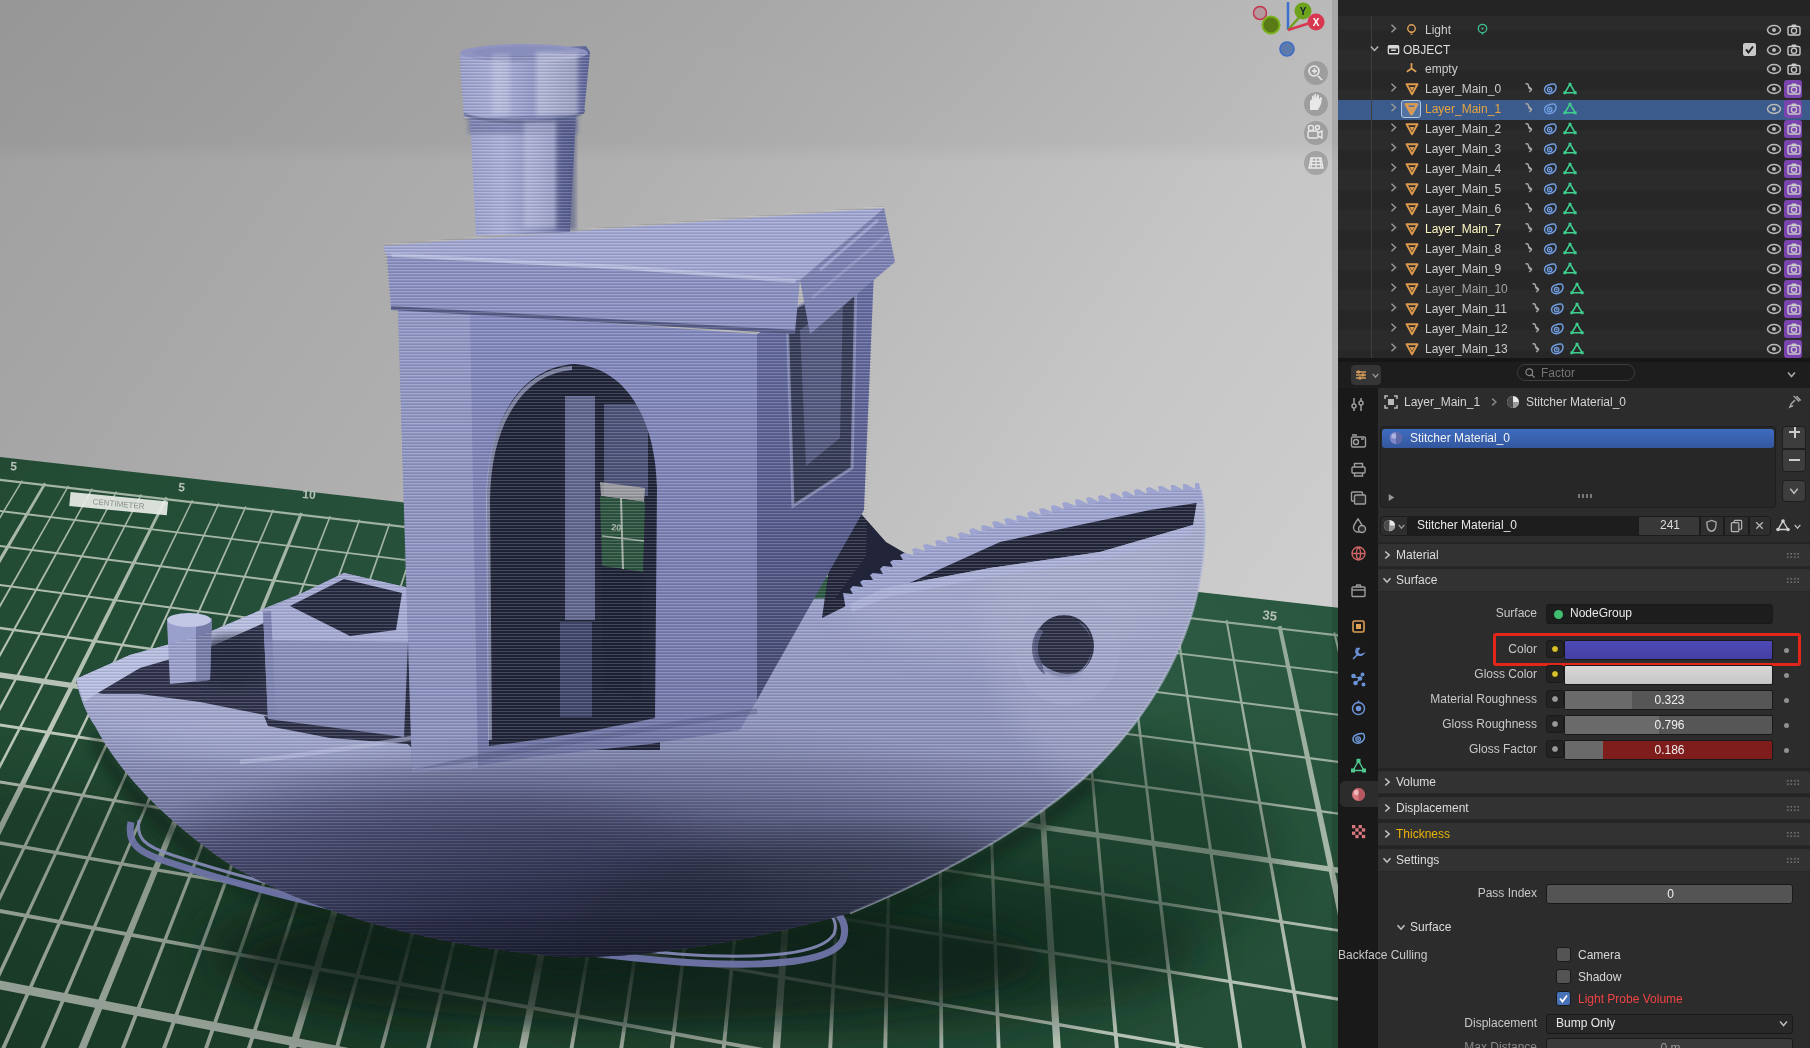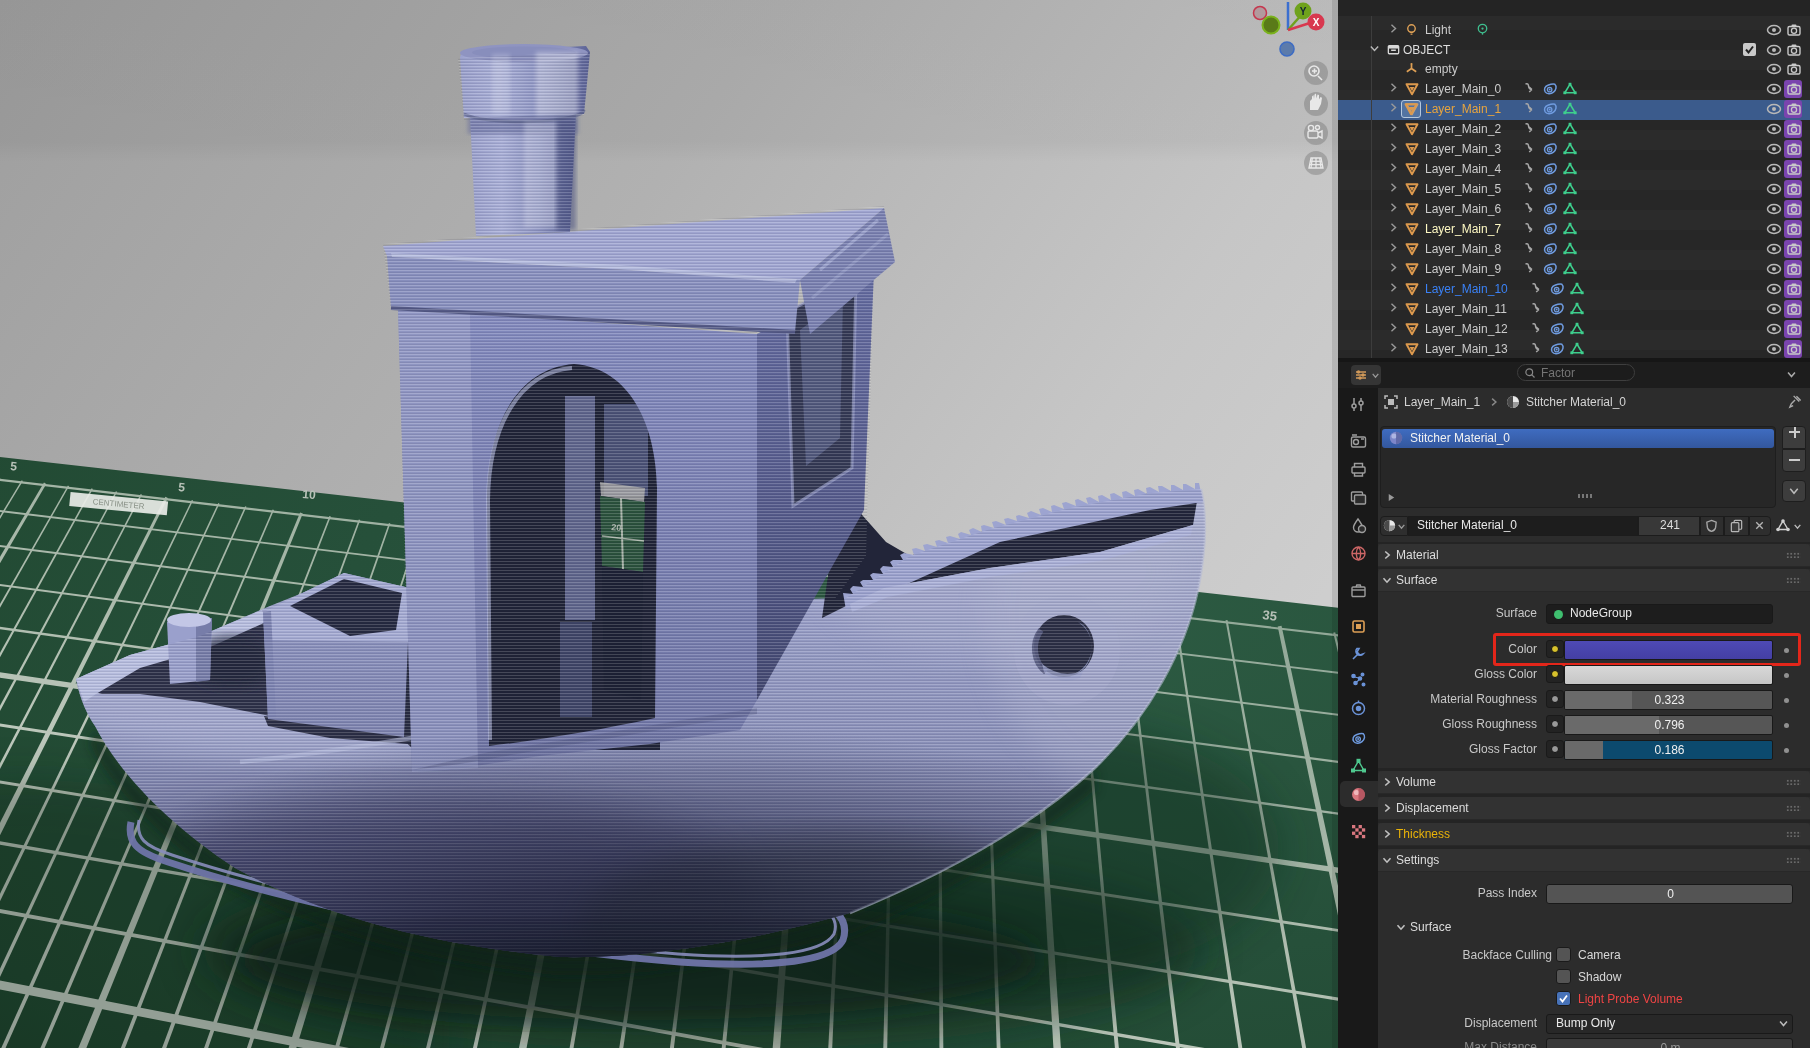--- a/index.html
+++ b/index.html
@@ -680,21 +680,21 @@
       </svg>
       <svg class="ic" style="left:448px;top:245px" width="16" height="16" viewBox="0 0 16 16">
         <use href="#cam"></use>
       </svg>
       <svg class="ic" style="left:49px;top:265px" width="13" height="13" viewBox="0 0 16 16">
         <use href="#chev"></use>
       </svg>
       <svg class="ic" style="left:66px;top:265px" width="16" height="16" viewBox="0 0 16 16">
         <use href="#tri"></use>
       </svg>
-      <div class="t ab" style="left:87px;top:266px;color:#3b82f6">Layer_Main_10</div>
+      <div class="t ab" style="left:87px;top:266px;color:#a3a3a3">Layer_Main_10</div>
       <svg class="ic" style="left:191px;top:265px" width="16" height="16" viewBox="0 0 16 16">
         <use href="#hook"></use>
       </svg>
       <svg class="ic" style="left:211px;top:265px" width="16" height="16" viewBox="0 0 16 16">
         <use href="#fish"></use>
       </svg>
       <svg class="ic" style="left:231px;top:265px" width="16" height="16" viewBox="0 0 16 16">
         <use href="#gtri"></use>
       </svg>
       <div class="ab" style="left:446px;top:264px;width:18px;height:18px;background:#7a44ae;border-radius:3px"></div>
@@ -1016,21 +1016,21 @@
     <div class="ab" style="left:208px;top:699px;width:18px;height:18px;background:#232323;border:1px solid #1a1a1a;border-radius:3px"></div>
     <div class="ab" style="left:213px;top:704px;width:8px;height:8px;background:#999999;border:1px solid #111;border-radius:50%"></div>
     <div class="ab" style="left:226px;top:699px;width:209px;height:20px;background:#565656;border:1px solid #191919;border-radius:2px;overflow:hidden">
       <div style="position:absolute;left:0;top:0;height:20px;width:94px;background:#6a6a6a"></div>
       <div class="t" style="position:absolute;left:0;top:2px;width:209px;text-align:center;color:#f0f0f0">0.796</div>
     </div>
     <div class="ab" style="left:446px;top:707px;width:5px;height:5px;background:#909090;border-radius:50%"></div>
     <div class="t ab" style="left:0;top:726px;width:199px;text-align:right;color:#c8c8c8">Gloss Factor</div>
     <div class="ab" style="left:208px;top:724px;width:18px;height:18px;background:#232323;border:1px solid #1a1a1a;border-radius:3px"></div>
     <div class="ab" style="left:213px;top:729px;width:8px;height:8px;background:#999999;border:1px solid #111;border-radius:50%"></div>
-    <div class="ab" style="left:226px;top:724px;width:209px;height:20px;background:#0c4a6e;border:1px solid #191919;border-radius:2px;overflow:hidden">
+    <div class="ab" style="left:226px;top:724px;width:209px;height:20px;background:#7f1d1d;border:1px solid #191919;border-radius:2px;overflow:hidden">
       <div style="position:absolute;left:0;top:0;height:20px;width:38px;background:#6a6a6a"></div>
       <div class="t" style="position:absolute;left:0;top:2px;width:209px;text-align:center;color:#f0f0f0">0.186</div>
     </div>
     <div class="ab" style="left:446px;top:732px;width:5px;height:5px;background:#909090;border-radius:50%"></div>
     <div class="ab" style="left:40px;top:752px;width:432px;height:3px;background:#242424"></div>
     <div class="ab" style="left:40px;top:755px;width:432px;height:23px;background:#323232;border-radius:4px 4px 0 0;border-bottom:1px solid #282828"></div>
     <svg class="ic" style="left:42px;top:759px" width="14" height="14" viewBox="0 0 16 16">
       <path d="M6,4 L10.5,8 L6,12" stroke="#c2c2c2" stroke-width="1.8" fill="none"></path>
     </svg>
     <div class="t ab" style="left:58px;top:759px;color:#dcdcdc">Volume</div>
@@ -1057,21 +1057,21 @@
     <div class="t ab" style="left:58px;top:837px;color:#dcdcdc">Settings</div>
     <div class="ab" style="left:448px;top:841px;width:15px;height:6px;background-image:radial-gradient(#6a6a6a 1px, transparent 1.1px);background-size:3.5px 3.5px"></div>
     <div class="t ab" style="left:0;top:870px;width:199px;text-align:right;color:#c8c8c8">Pass Index</div>
     <div class="ab" style="left:208px;top:868px;width:247px;height:20px;background:#545454;border:1px solid #191919;border-radius:3px">
       <div class="t" style="position:absolute;left:0;top:2px;width:247px;text-align:center;color:#f0f0f0">0</div>
     </div>
     <svg class="ic" style="left:56px;top:904px" width="14" height="14" viewBox="0 0 16 16">
       <path d="M4,6 L8,10.5 L12,6" stroke="#c2c2c2" stroke-width="1.8" fill="none"></path>
     </svg>
     <div class="t ab" style="left:72px;top:904px;color:#dcdcdc">Surface</div>
-    <div class="t ab" style="left:0;top:932px;width:214px;text-align:right;color:#c8c8c8">Backface Culling</div>
+    <div class="t ab" style="left:0;top:932px;width:175px;color:#c8c8c8">Backface Culling</div>
     <div class="ab" style="left:218px;top:931px;width:15px;height:15px;background:#545454;border:1px solid #1a1a1a;border-radius:3px"></div>
     <div class="t ab" style="left:240px;top:932px;color:#d8d8d8">Camera</div>
     <div class="ab" style="left:218px;top:953px;width:15px;height:15px;background:#545454;border:1px solid #1a1a1a;border-radius:3px"></div>
     <div class="t ab" style="left:240px;top:954px;color:#d8d8d8">Shadow</div>
     <div class="ab" style="left:218px;top:975px;width:15px;height:15px;background:#4772b8;border:1px solid #1a1a1a;border-radius:3px"></div>
     <svg class="ic" style="left:219px;top:976px" width="13" height="13" viewBox="0 0 13 13">
       <path d="M3,6.5 L5.5,9.5 L10,3.5" stroke="#fff" stroke-width="1.8" fill="none"></path>
     </svg>
     <div class="t ab" style="left:240px;top:976px;color:#ef4444">Light Probe Volume</div>
     <div class="t ab" style="left:0;top:1000px;width:199px;text-align:right;color:#c8c8c8">Displacement</div>

